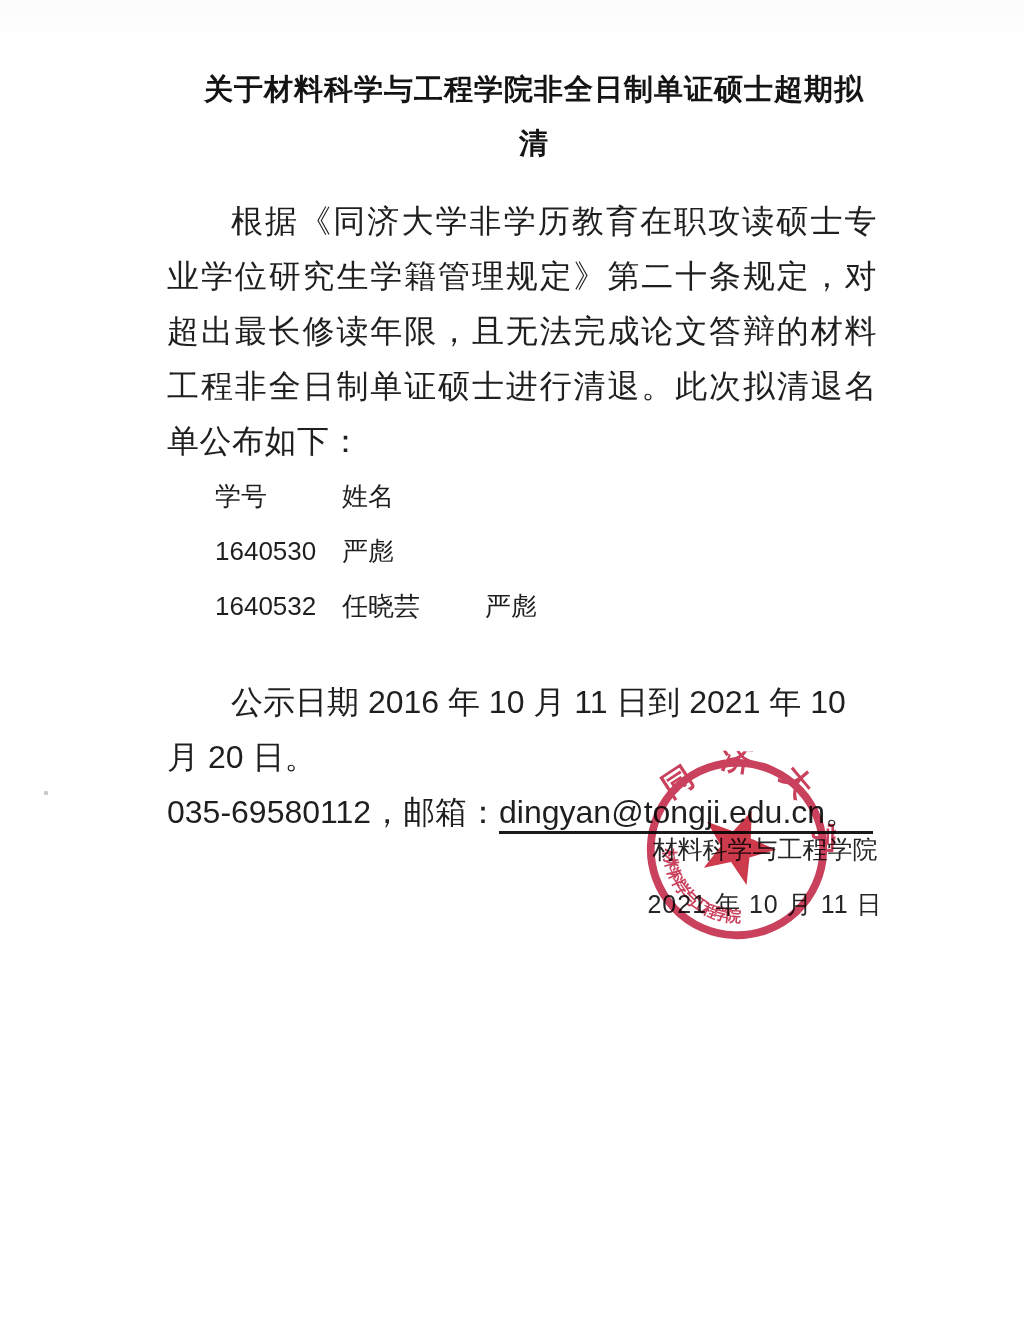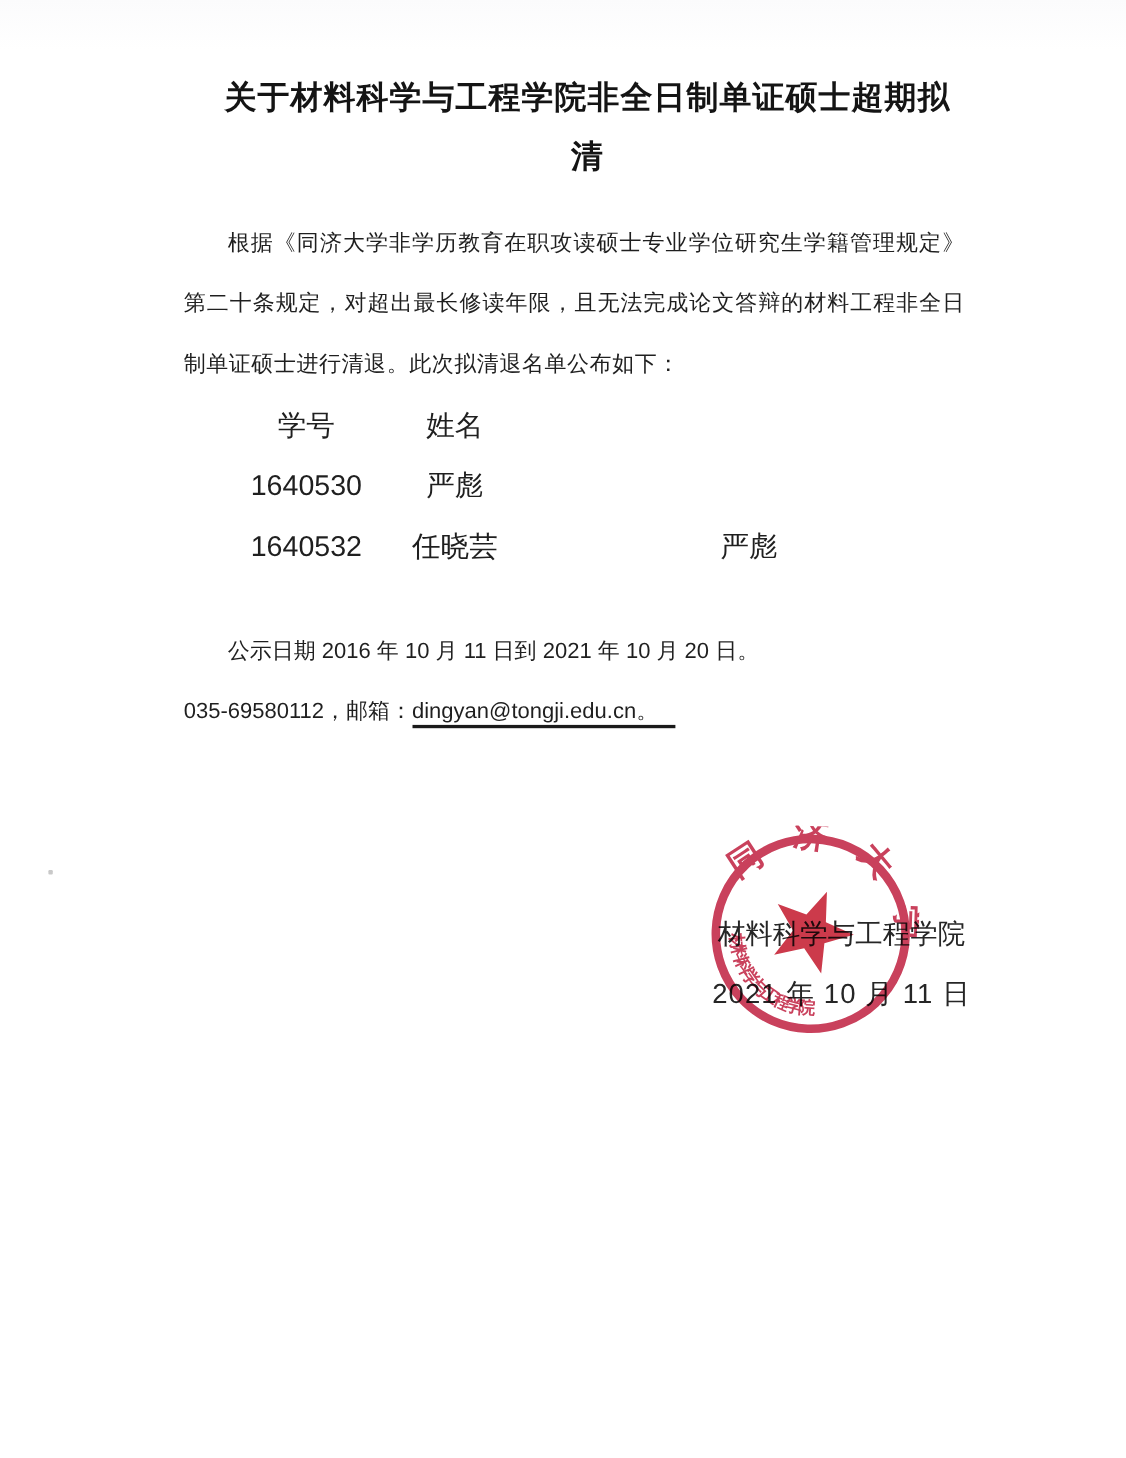--- a/index.html
+++ b/index.html
@@ -24,39 +24,38 @@
     margin-top: 62px;
     margin-left: 24px;
     font-size: 29px;
     line-height: 54px;
     font-weight: bold;
     color: #141414;
     text-align: center;
     letter-spacing: 1px;
   }
   .para {
-    font-size: 20px;
+    font-size: 32px;
     line-height: 55px;
     margin: 0;
   }
   .intro {
     margin-top: 24px;
     text-indent: 2em;
     text-align: justify;
     letter-spacing: 0.5px;
   }
   .roster { width: 100%; }
   .roster-row {
     display: grid;
     grid-template-columns: 127px 143px auto;
     padding-left: 48px;
     height: 55px;
     line-height: 55px;
     font-size: 26px;
-    text-align: center;
   }
   .cell-num { font-family: Liberation Sans, sans-serif; }
   .dates-line { margin-top: 41px; text-indent: 2em; }
   .objection-line {
     text-indent: 2em;
     text-align: justify;
     text-align-last: justify;
   }
   .contact-line { }
   .email {

